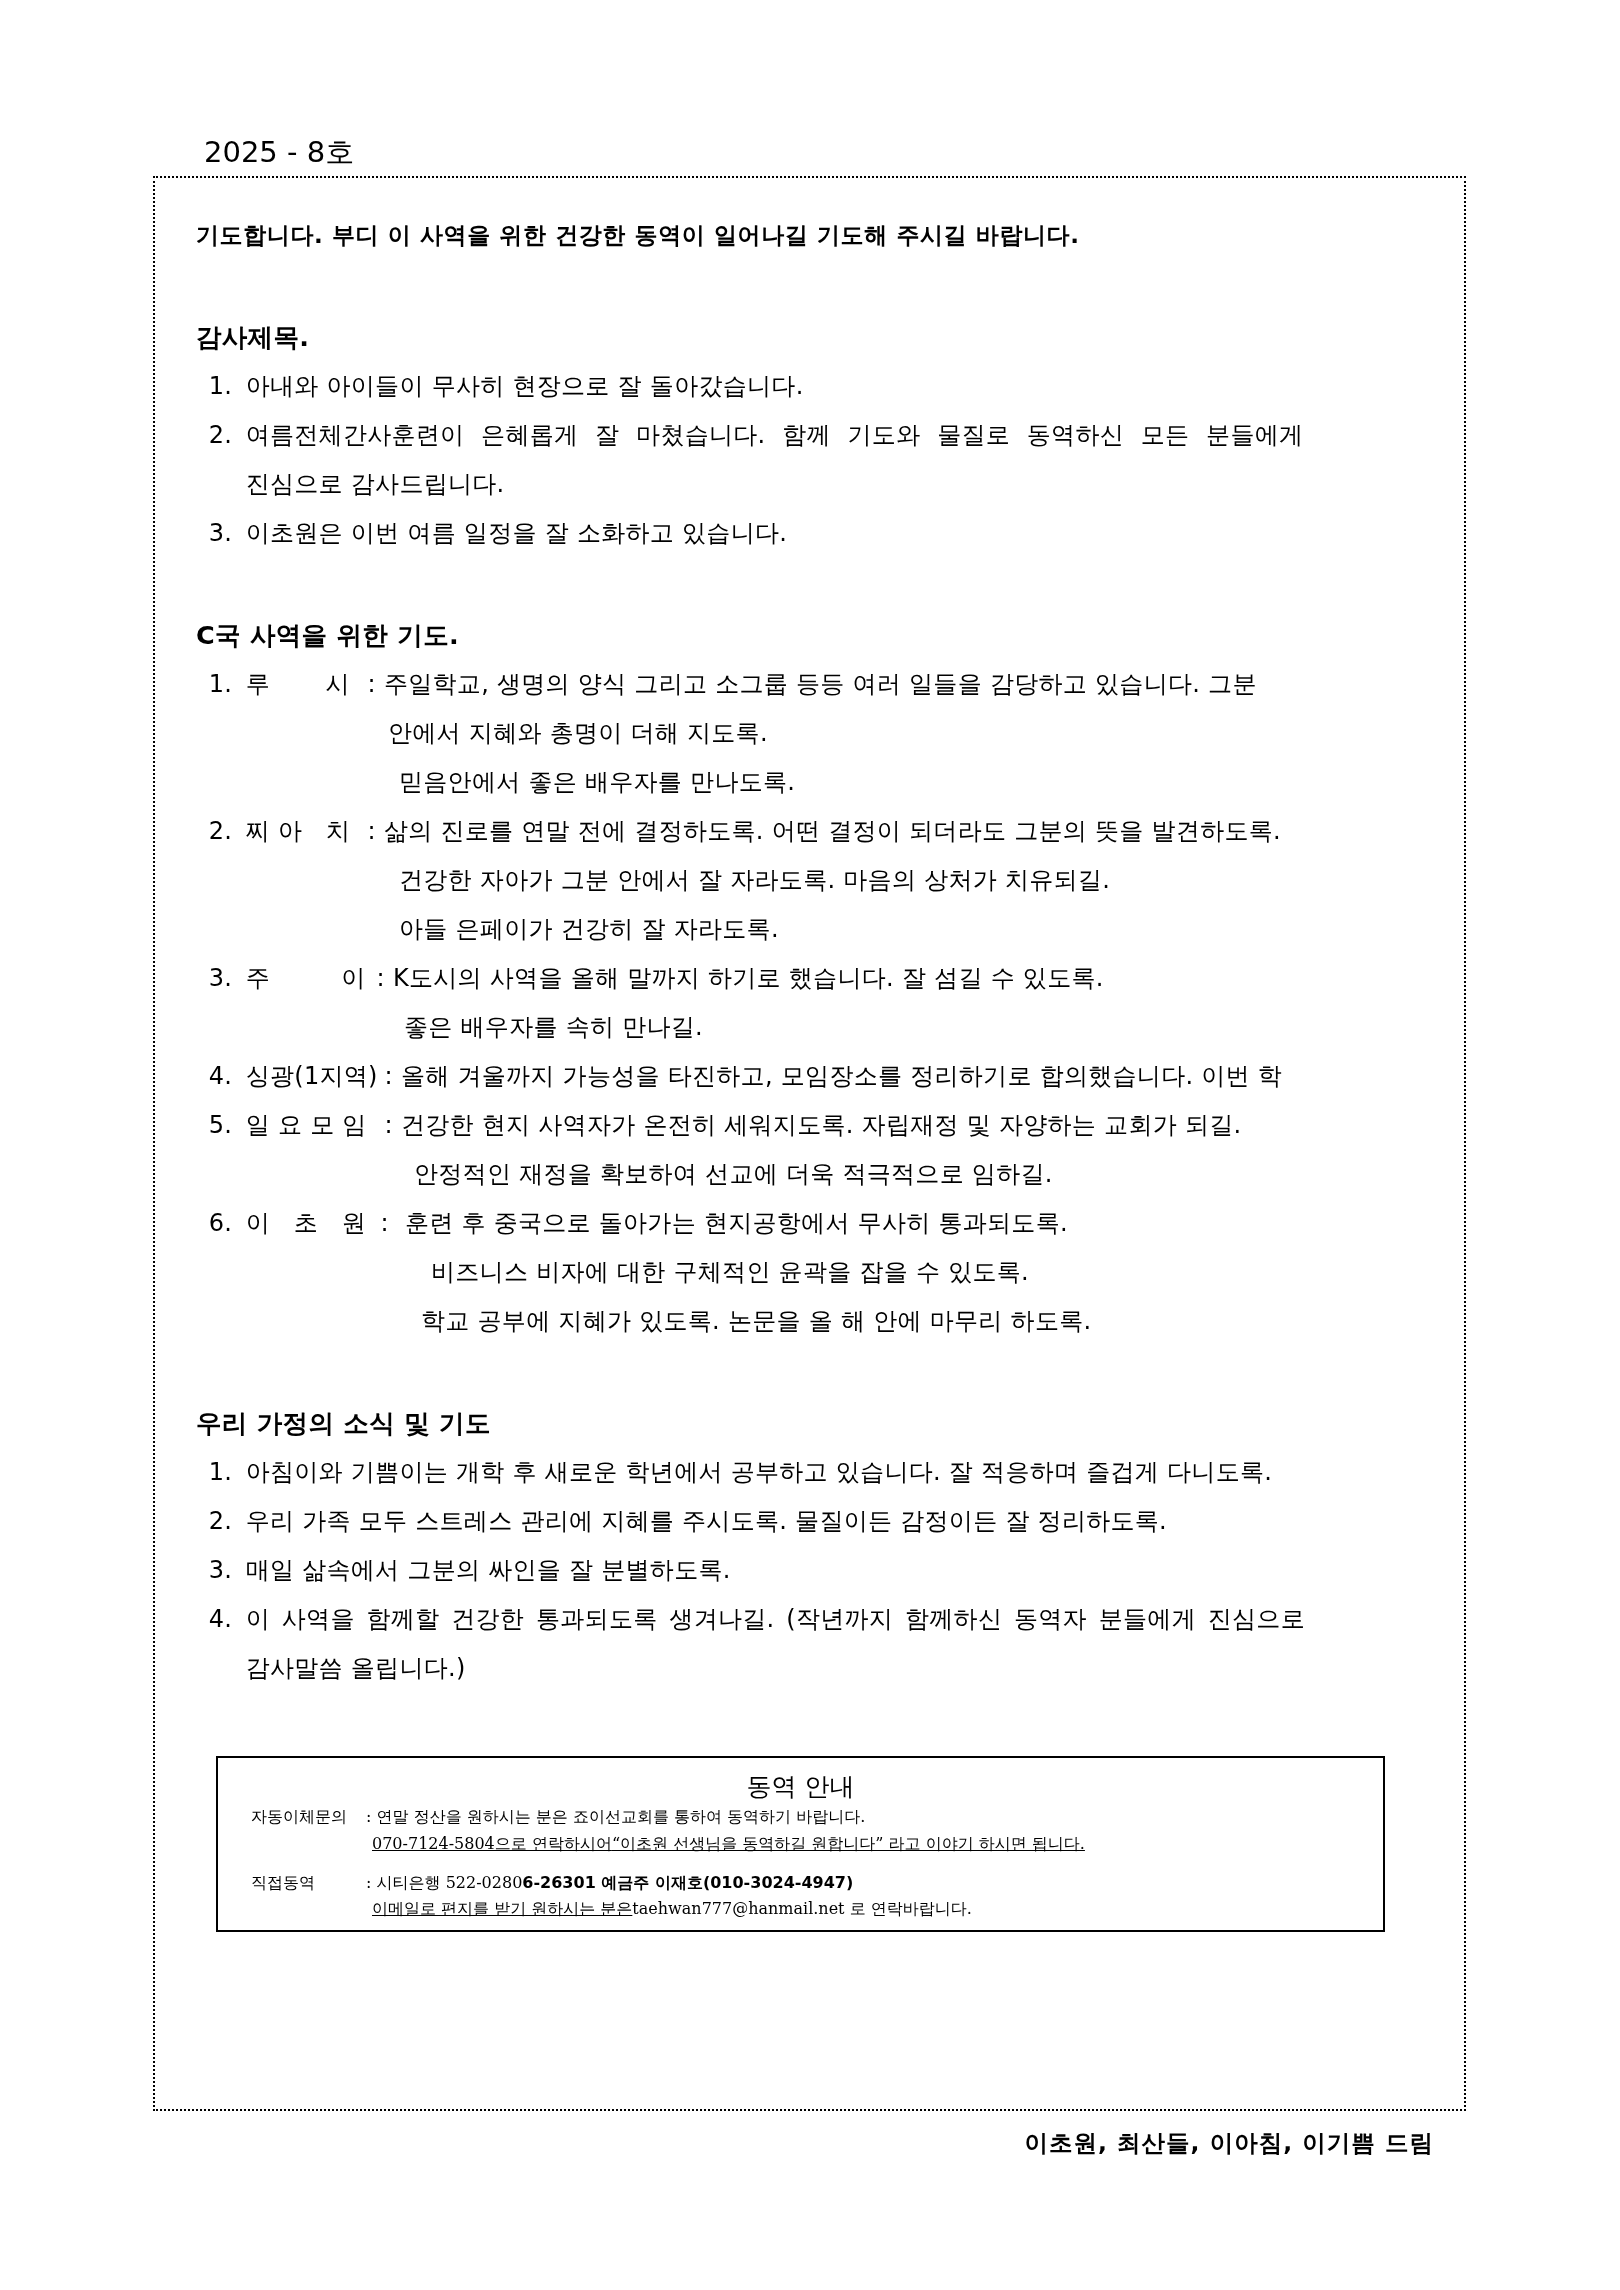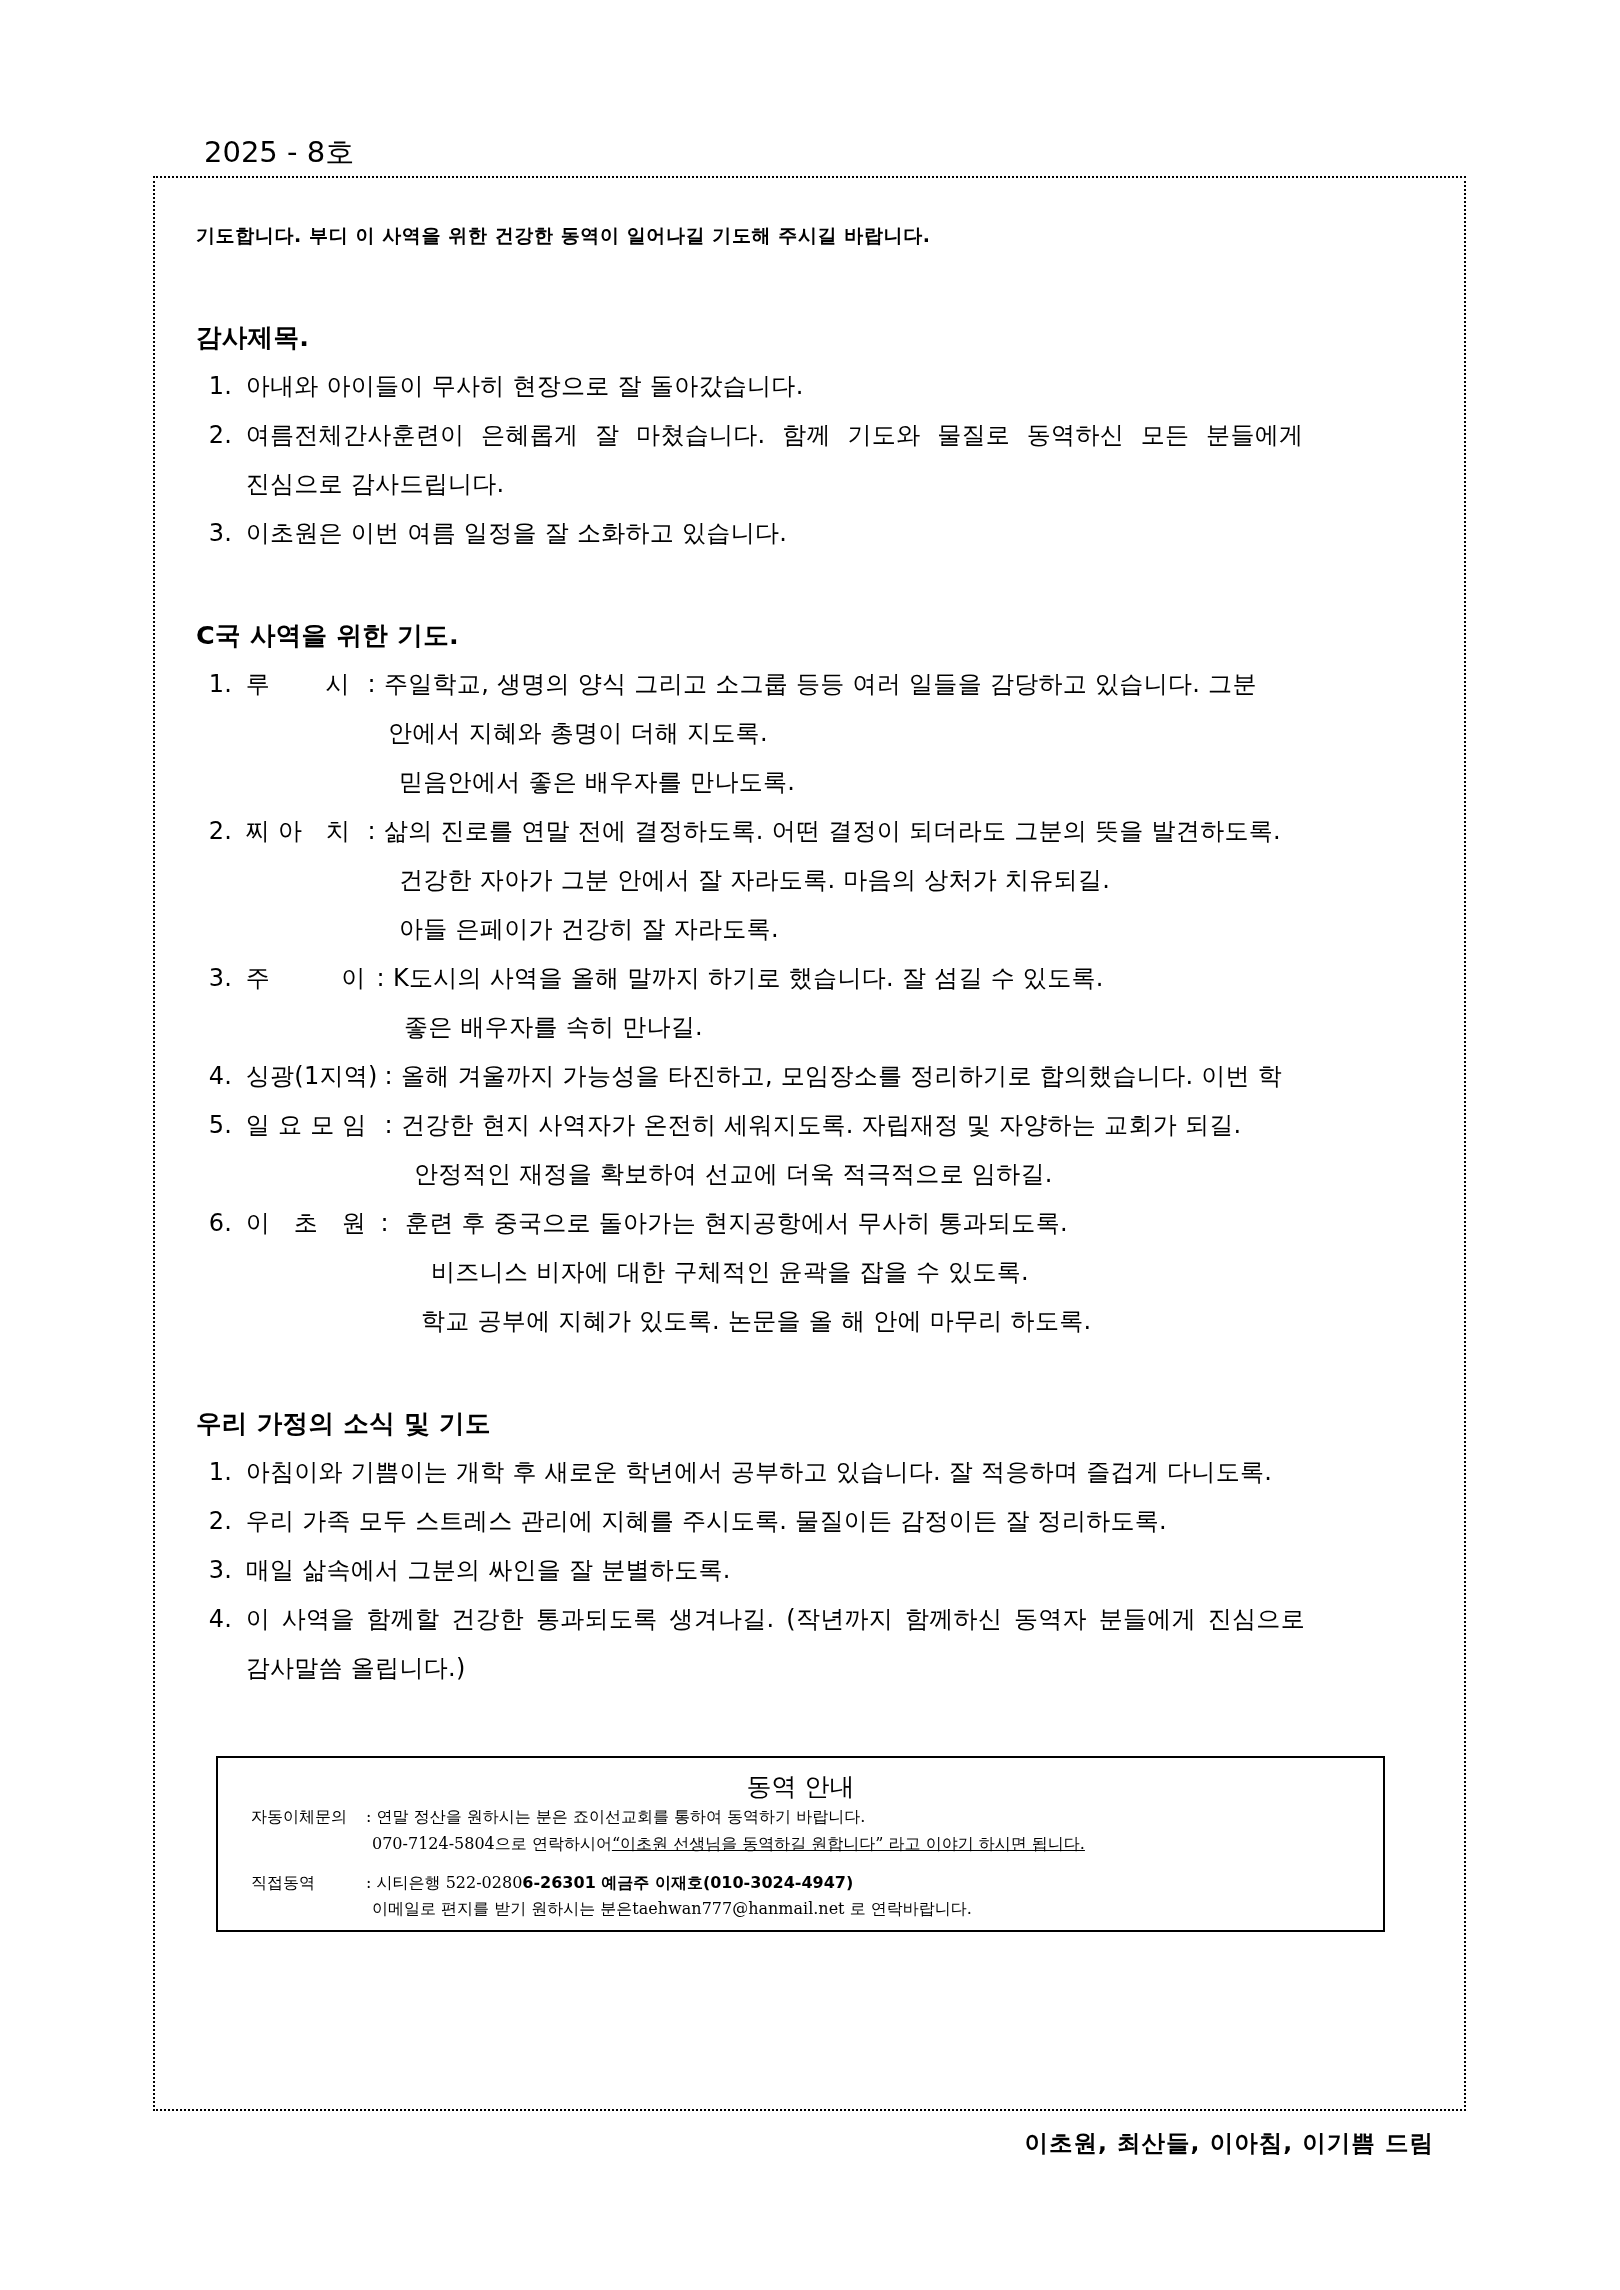--- a/index.html
+++ b/index.html
@@ -35,21 +35,21 @@
     position: absolute;
     left: 196px;
     top: 211px;
     width: 1255px;
     font-size: 24px;
     line-height: 49px;
     letter-spacing: 0.3px;
   }
   .headline {
     font-weight: bold;
-    font-size: 19px;
+    font-size: 23px;
     letter-spacing: 0.6px;
     margin: 0;
     line-height: 49px;
   }
   .section-title {
     font-weight: bold;
     font-size: 25.5px;
     margin: 0;
     line-height: 49px;
   }
@@ -105,21 +105,21 @@
     text-align: center;
     font-size: 25px;
     font-family: "DejaVu Sans", sans-serif;
   }
   .info-row {
     position: absolute;
     left: 33px;
     white-space: nowrap;
   }
   .info-row .lbl { display: inline-block; width: 110px; }
-  .info-row .cont-l { display: inline-block; padding-left: 121px; }
+  .info-row .cont-l { display: inline-block; padding-left: 121px; text-decoration: underline; }
   .u { text-decoration: underline; }
   .bold-sans { font-family: "DejaVu Sans", sans-serif; font-weight: bold; }
   .signature {
     position: absolute;
     right: 186px;
     top: 2127px;
     font-size: 23.5px;
     letter-spacing: 1px;
     font-family: "DejaVu Sans", sans-serif;
     font-weight: bold;

